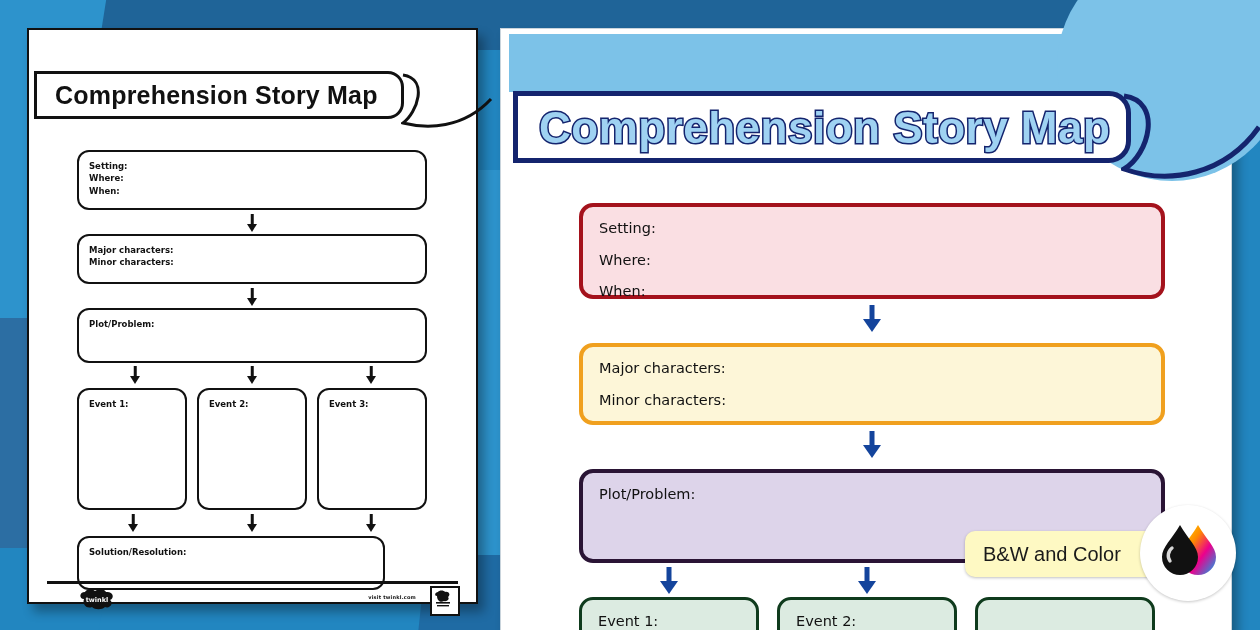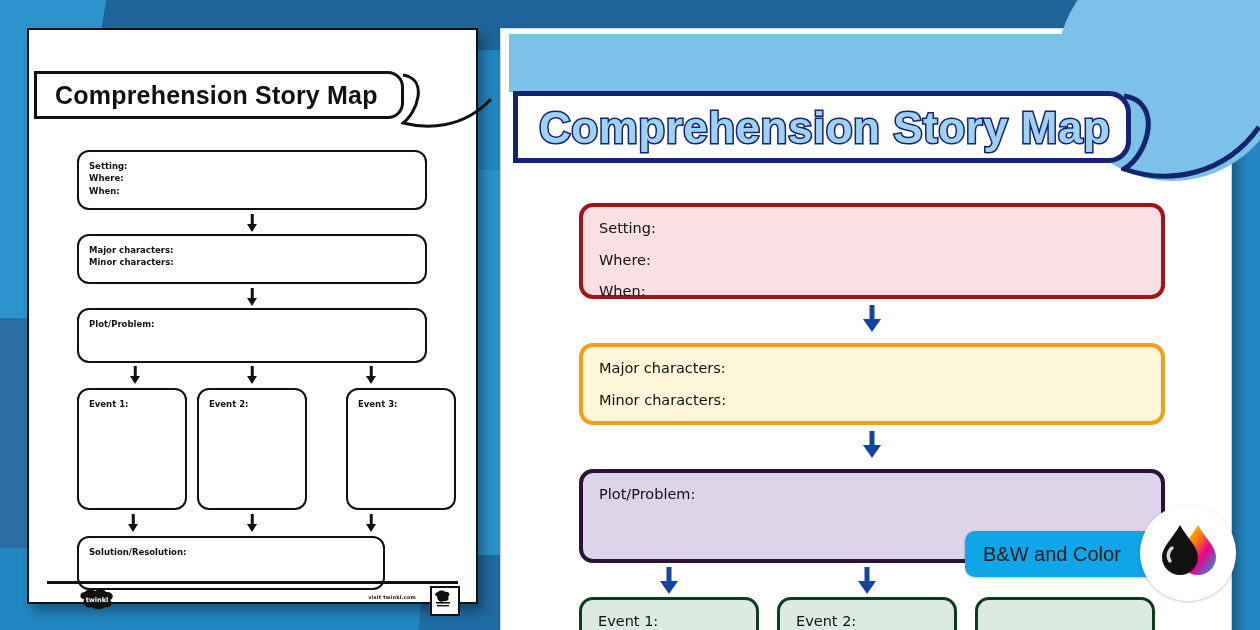--- a/index.html
+++ b/index.html
@@ -174,21 +174,21 @@
   }
   .col-arrow .head{
     position:absolute;left:50%;top:14px;transform:translateX(-50%);
     width:0;height:0;border-left:9px solid transparent;
     border-right:9px solid transparent;border-top:13px solid #14449c;
   }
 
   
   #bw-color-badge{
     position:absolute;left:965px;top:531px;width:230px;height:46px;
-    background:#0ea5e9;border-radius:10px 10px 10px 10px;
+    background:#fef9c3;border-radius:10px 10px 10px 10px;
     box-shadow:0 1px 3px rgba(0,0,0,.25);
     display:flex;align-items:center;
   }
   #bw-color-badge .txt{
     margin-left:18px;font-size:20px;color:#1a1a1a;
     font-family:"Liberation Sans", sans-serif;white-space:nowrap;
   }
   #badge-circle{
     position:absolute;left:1140px;top:505px;width:96px;height:96px;
     background:#fff;border-radius:50%;
@@ -264,21 +264,21 @@
         <div class="shaft"></div>
           <div class="head"></div>
       </div>
 
       <div class="bw-box bw-pad" style="left:48px;top:248px;width:110px;height:122px;">
         <span class="bw-label">Event 1:</span>
       </div>
       <div class="bw-box bw-pad" style="left:168px;top:248px;width:110px;height:122px;">
         <span class="bw-label">Event 2:</span>
       </div>
-      <div class="bw-box bw-pad" style="left:288px;top:248px;width:110px;height:122px;margin-left:29px;">
+      <div class="bw-box bw-pad" style="left:288px;top:248px;width:110px;height:122px;">
         <span class="bw-label">Event 3:</span>
       </div>
 
       <div class="bw-arrow" style="left:94px;top:374px;width:20px;height:20px;">
         <div class="shaft"></div>
           <div class="head"></div>
       </div>
       <div class="bw-arrow" style="left:213px;top:374px;width:20px;height:20px;">
         <div class="shaft"></div>
           <div class="head"></div>

